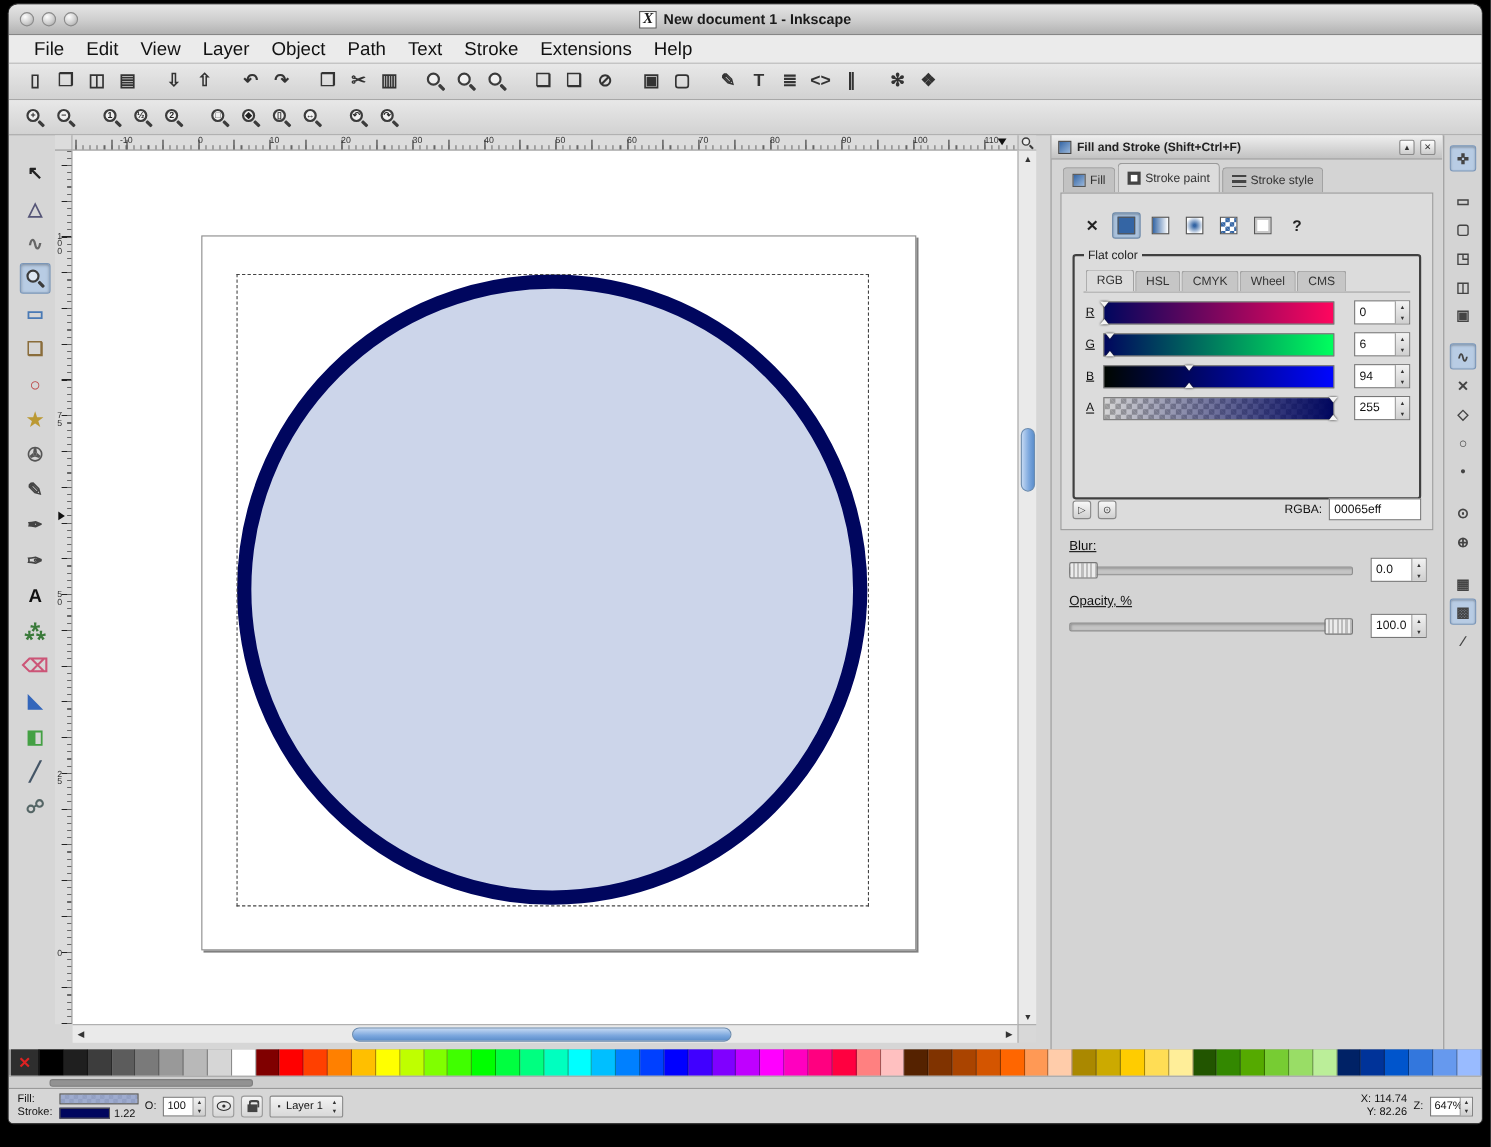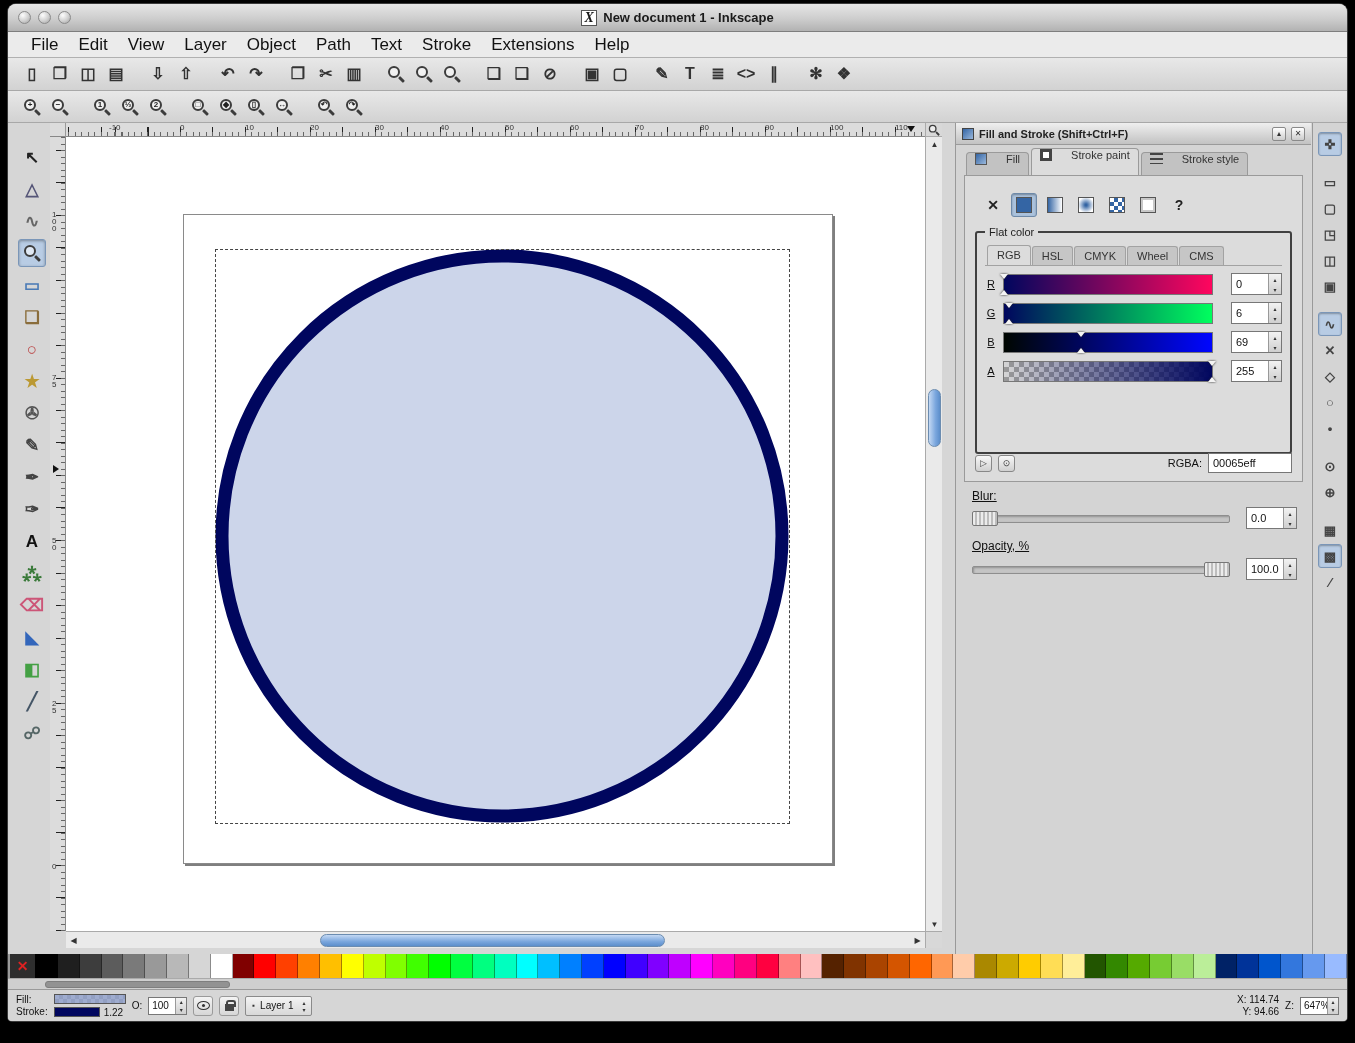--- a/index.html
+++ b/index.html
@@ -58,21 +58,21 @@
 #vthumb{position:absolute;left:2px;top:252px;width:13px;height:58px;border-radius:7px;background:linear-gradient(90deg,#c3d8f3,#7aa6dd 60%,#5c8ecb);border:1px solid #6b8cb0;}
 #hthumb{position:absolute;left:254px;top:2px;width:345px;height:13px;border-radius:7px;background:linear-gradient(#c3d8f3,#7aa6dd 60%,#5c8ecb);border:1px solid #6b8cb0;}
 #scroll-corner{position:absolute;left:917px;top:927px;width:17px;height:17px;background:#d8d8d8;border-left:1px solid #aaa;border-top:1px solid #aaa;}
 
 #panel{position:absolute;left:947px;top:119px;width:356px;height:831px;background:#d4d4d4;border-left:1px solid #999;}
 .phead{position:relative;height:22px;background:linear-gradient(#efefef,#c2c2c2);border-bottom:1px solid #9a9a9a;display:flex;align-items:center;padding:0 6px;gap:5px;}
 .picon{width:12px;height:12px;background:linear-gradient(135deg,#3465a4,#9ab8dc);border:1px solid #444;}
 .ptitle{font-size:11px;font-weight:bold;color:#222;flex:1;}
 .pbtn{width:14px;height:14px;border:1px solid #8a8a8a;background:linear-gradient(#fff,#ccc);font-size:8px;display:flex;align-items:center;justify-content:center;border-radius:2px;color:#333;}
 .ptabs{display:flex;align-items:flex-end;height:28px;padding-left:10px;margin-top:2px;}
-.ptab{display:flex;gap:19px;font-size:11px;padding:0 8px;background:#c2c2c2;border:1px solid #9a9a9a;border-bottom:none;border-radius:4px 4px 0 0;margin-right:2px;color:#333;height:23px;}
+.ptab{display:flex;align-items:center;gap:4px;font-size:11px;padding:0 8px;background:#c2c2c2;border:1px solid #9a9a9a;border-bottom:none;border-radius:4px 4px 0 0;margin-right:2px;color:#333;height:23px;}
 .ptab.active{background:#dcdcdc;height:27px;}
 .ti{display:inline-block;}
 .ti-fill{width:12px;height:12px;background:linear-gradient(135deg,#3465a4,#9ab8dc);border:1px solid #555;}
 .ti-stroke{width:12px;height:12px;border:3px solid #444;background:#fff;}
 .ti-style{width:13px;height:11px;background:repeating-linear-gradient(#444 0 2px,transparent 2px 5px);}
 .pcontent{margin:0 8px;height:307px;border:1px solid #9a9a9a;background:#dcdcdc;padding:16px 10px 6px;position:relative;}
 #paint-modes{display:flex;gap:3px;align-items:center;padding-left:4px;height:26px;}
 #paint-modes .tbtn{width:26px;height:24px;}
 #paint-modes .tbtn .glyph{font-size:14px;font-weight:bold;color:#222;}
 #paint-modes .tbtn.active{background:#aac2dd;border:1px solid #6d89a8;box-shadow:inset 0 1px 2px rgba(0,0,0,.3);}
@@ -548,21 +548,21 @@
               </span>
             </span>
         </div>
         <div class="srow">
           <span class="slabel">B</span>
           <span class="strack">
               <span class="grad" style="background: linear-gradient(to right, rgb(0, 6, 0), rgb(0, 6, 255));"></span>
               <span class="smark" style="left: calc(36.8627% - 4px);"></span>
             </span>
           <span class="spin">
-              <span class="sval">69</span>
+              <span class="sval">94</span>
               <span class="arrows">
                 <i>▴</i>
                 <i>▾</i>
               </span>
             </span>
         </div>
         <div class="srow">
           <span class="slabel">A</span>
           <span class="strack checker">
               <span class="grad" style="background: linear-gradient(to right, rgba(0, 6, 94, 0), rgb(0, 6, 94));"></span>
@@ -764,21 +764,21 @@
       <span class="layer-dot">▪</span>
       <span>Layer 1</span>
       <span class="arrows">
           <i>▴</i>
           <i>▾</i>
         </span>
     </span>
     <span class="status-message"></span>
     <div class="coords">
       <div><span>X:</span> <span>114.74</span></div>
-      <div><span>Y:</span> <span>94.66</span></div>
+      <div><span>Y:</span> <span>82.26</span></div>
     </div>
     <span class="zlabel">Z:</span>
     <span class="spin small">
         <span class="sval">647%</span>
         <span class="arrows">
           <i>▴</i>
           <i>▾</i>
         </span>
       </span>
   </div>

